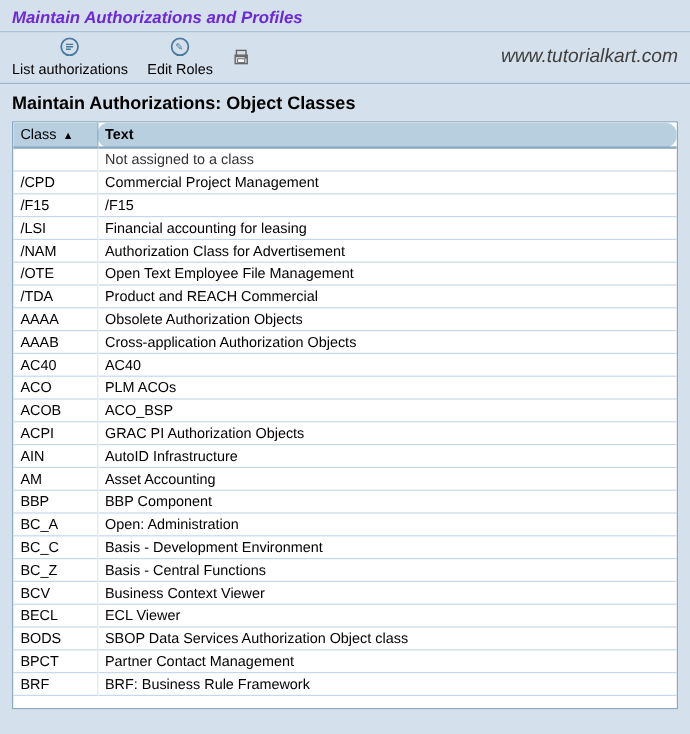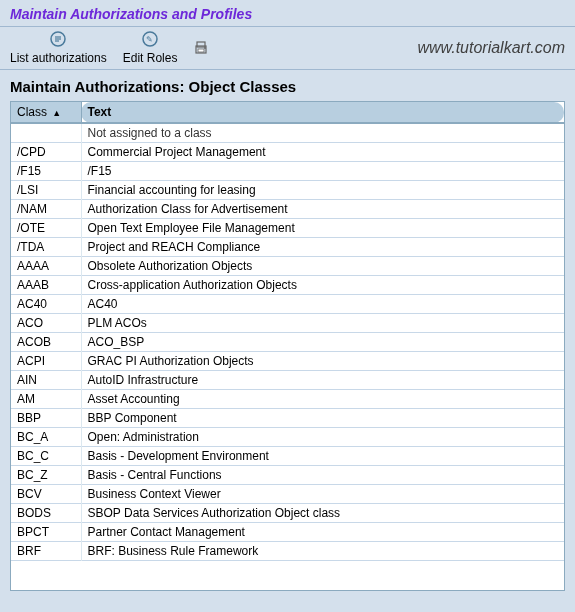--- a/index.html
+++ b/index.html
@@ -195,21 +195,21 @@
           <tr>
             <td class="col-class">/NAM</td>
             <td class="col-text">Authorization Class for Advertisement</td>
           </tr>
           <tr>
             <td class="col-class">/OTE</td>
             <td class="col-text">Open Text Employee File Management</td>
           </tr>
           <tr>
             <td class="col-class">/TDA</td>
-            <td class="col-text">Project and REACH Compliance</td>
+            <td class="col-text">Product and REACH Commercial</td>
           </tr>
           <tr>
             <td class="col-class">AAAA</td>
             <td class="col-text">Obsolete Authorization Objects</td>
           </tr>
           <tr>
             <td class="col-class">AAAB</td>
             <td class="col-text">Cross-application Authorization Objects</td>
           </tr>
           <tr>
@@ -250,20 +250,24 @@
           </tr>
           <tr>
             <td class="col-class">BC_Z</td>
             <td class="col-text">Basis - Central Functions</td>
           </tr>
           <tr>
             <td class="col-class">BCV</td>
             <td class="col-text">Business Context Viewer</td>
           </tr>
           <tr>
+            <td class="col-class">BECL</td>
+            <td class="col-text">ECL Viewer</td>
+          </tr>
+          <tr>
             <td class="col-class">BODS</td>
             <td class="col-text">SBOP Data Services Authorization Object class</td>
           </tr>
           <tr>
             <td class="col-class">BPCT</td>
             <td class="col-text">Partner Contact Management</td>
           </tr>
           <tr>
             <td class="col-class">BRF</td>
             <td class="col-text">BRF: Business Rule Framework</td>

